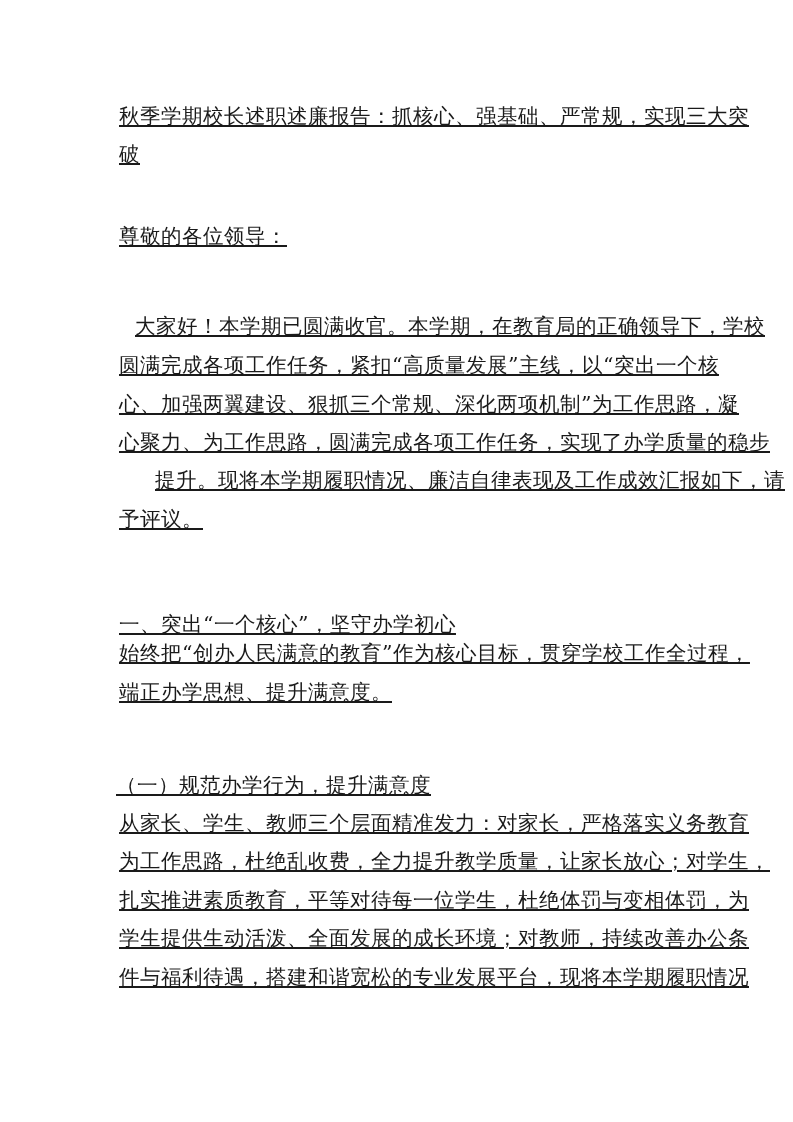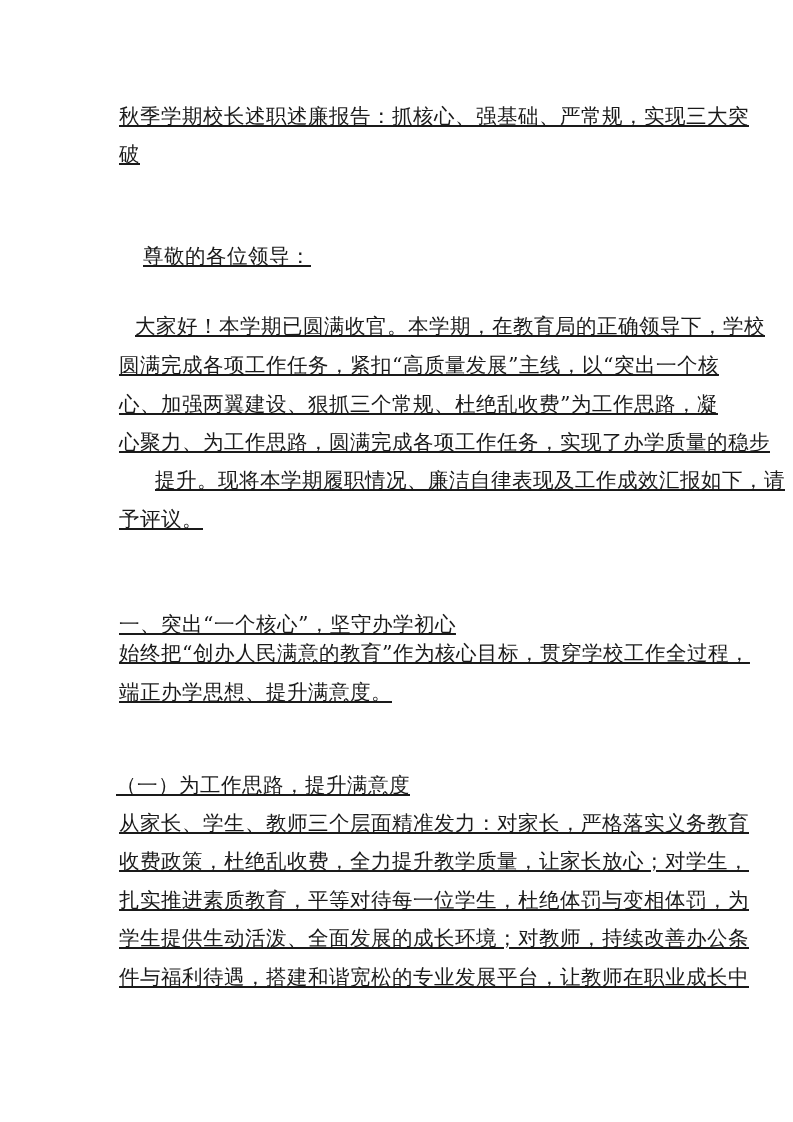--- a/index.html
+++ b/index.html
@@ -40,39 +40,39 @@
 </head>
 <body>
 
 <div class="page">
 
   <div>
     <div class="line" style="top:104px;">秋季学期校长述职述廉报告：抓核心、强基础、严常规，实现三大突</div>
     <div class="line" style="top:142px;">破</div>
   </div>
 
-  <div class="line" style="top:244px;margin-left:24px;">尊敬的各位领导：</div>
+  <div class="line" style="top:224px;">尊敬的各位领导：</div>
 
   <div>
     <div class="line" style="top:314px;margin-left:16px;">大家好！本学期已圆满收官。本学期，在教育局的正确领导下，学校</div>
     <div class="line" style="top:353px;">圆满完成各项工作任务，紧扣“高质量发展”主线，以“突出一个核</div>
-    <div class="line" style="top:392px;">心、加强两翼建设、狠抓三个常规、杜绝乱收费”为工作思路，凝</div>
+    <div class="line" style="top:392px;">心、加强两翼建设、狠抓三个常规、深化两项机制”为工作思路，凝</div>
     <div class="line" style="top:430px;">心聚力、为工作思路，圆满完成各项工作任务，实现了办学质量的稳步</div>
     <div class="line" style="top:468px;margin-left:36px;">提升。现将本学期履职情况、廉洁自律表现及工作成效汇报如下，请</div>
     <div class="line" style="top:507px;">予评议。</div>
   </div>
 
   <div>
     <div class="line" style="top:612px;">一、突出“一个核心”，坚守办学初心</div>
     <div class="line" style="top:641px;">始终把“创办人民满意的教育”作为核心目标，贯穿学校工作全过程，</div>
     <div class="line" style="top:680px;">端正办学思想、提升满意度。</div>
 
     <div>
-      <div class="line subhead" style="top:773px;">（一）为工作思路，提升满意度</div>
+      <div class="line subhead" style="top:773px;">（一）规范办学行为，提升满意度</div>
       <div class="line" style="top:811px;">从家长、学生、教师三个层面精准发力：对家长，严格落实义务教育</div>
-      <div class="line" style="top:849px;">收费政策，杜绝乱收费，全力提升教学质量，让家长放心；对学生，</div>
+      <div class="line" style="top:849px;">为工作思路，杜绝乱收费，全力提升教学质量，让家长放心；对学生，</div>
       <div class="line" style="top:888px;">扎实推进素质教育，平等对待每一位学生，杜绝体罚与变相体罚，为</div>
       <div class="line" style="top:926px;">学生提供生动活泼、全面发展的成长环境；对教师，持续改善办公条</div>
-      <div class="line" style="top:965px;">件与福利待遇，搭建和谐宽松的专业发展平台，让教师在职业成长中</div>
+      <div class="line" style="top:965px;">件与福利待遇，搭建和谐宽松的专业发展平台，现将本学期履职情况</div>
     </div>
   </div>
 
 </div>
 
 </body></html>

